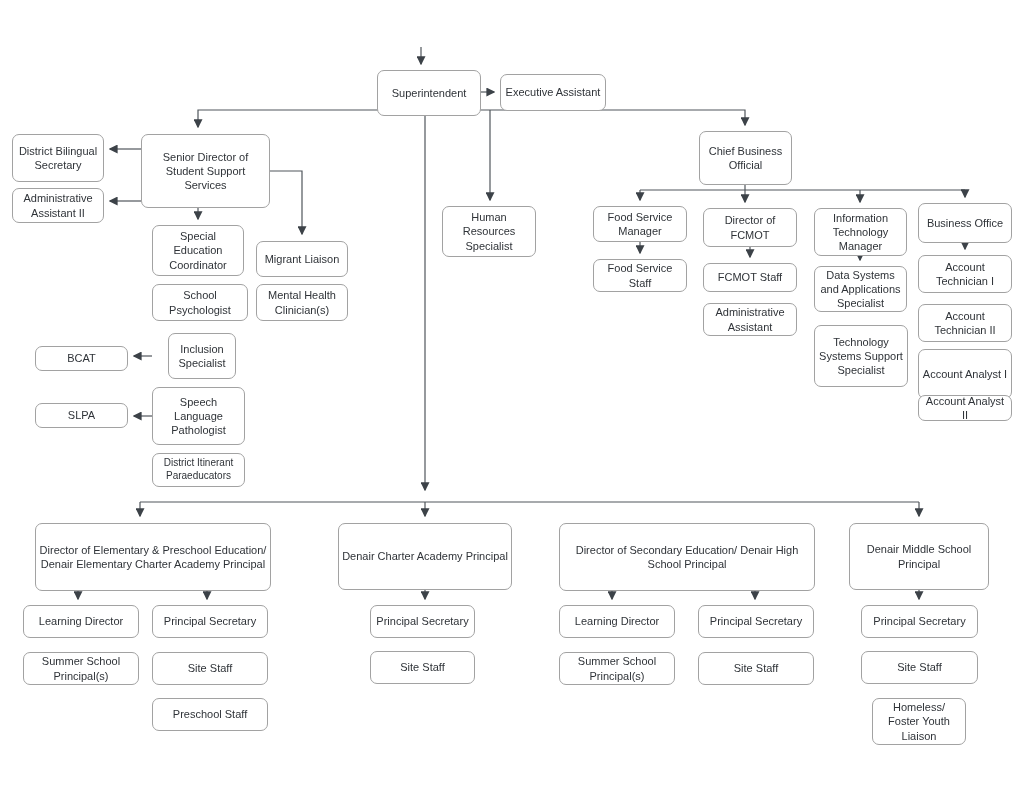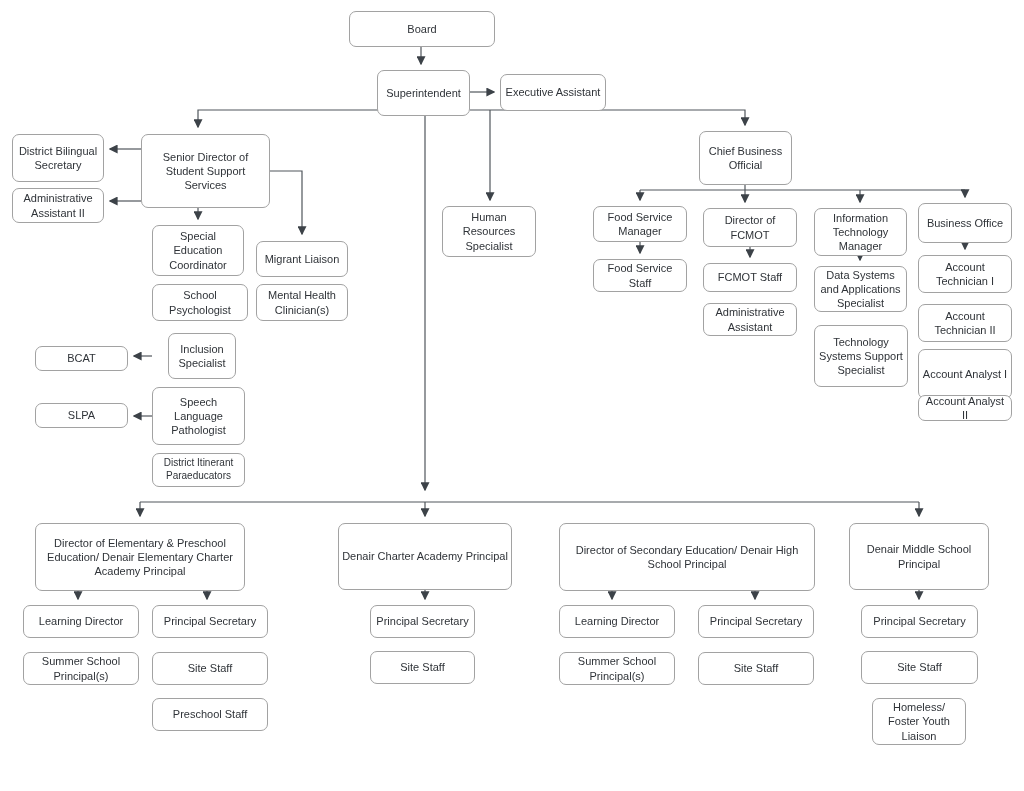--- a/index.html
+++ b/index.html
@@ -80,22 +80,21 @@
 
       <path d="M78,591 V599" marker-end="url(#arrow)"></path>
       <path d="M207,591 V599" marker-end="url(#arrow)"></path>
       <path d="M425,590 V599" marker-end="url(#arrow)"></path>
       <path d="M612,591 V599" marker-end="url(#arrow)"></path>
       <path d="M755,591 V599" marker-end="url(#arrow)"></path>
       <path d="M919,590 V599" marker-end="url(#arrow)"></path>
     </g>
   </svg>
 
-  <div class="node" style="left:349px;top:11px;width:146px;height:36px">Board</div>
-  <div class="node" style="left:377px;top:70px;width:93px;height:46px">Superintendent</div>
+  <div class="node" style="left:377px;top:70px;width:104px;height:46px">Superintendent</div>
   <div class="node" style="left:500px;top:74px;width:106px;height:37px">Executive Assistant</div>
 
   <div class="node" style="left:12px;top:134px;width:92px;height:48px">District Bilingual Secretary</div>
   <div class="node" style="left:12px;top:188px;width:92px;height:35px">Administrative Assistant II</div>
   <div class="node" style="left:141px;top:134px;width:129px;height:74px">Senior Director of Student Support Services</div>
   <div class="node" style="left:152px;top:225px;width:92px;height:51px">Special Education Coordinator</div>
   <div class="node" style="left:152px;top:284px;width:96px;height:37px">School Psychologist</div>
   <div class="node" style="left:256px;top:241px;width:92px;height:36px">Migrant Liaison</div>
   <div class="node" style="left:256px;top:284px;width:92px;height:37px">Mental Health Clinician(s)</div>
   <div class="node" style="left:35px;top:346px;width:93px;height:25px">BCAT</div>
@@ -114,21 +113,21 @@
   <div class="node" style="left:703px;top:303px;width:94px;height:33px">Administrative Assistant</div>
   <div class="node" style="left:814px;top:208px;width:93px;height:48px">Information Technology Manager</div>
   <div class="node" style="left:814px;top:266px;width:93px;height:46px">Data Systems and Applications Specialist</div>
   <div class="node" style="left:814px;top:325px;width:94px;height:62px">Technology Systems Support Specialist</div>
   <div class="node" style="left:918px;top:203px;width:94px;height:40px">Business Office</div>
   <div class="node" style="left:918px;top:255px;width:94px;height:38px">Account Technician I</div>
   <div class="node" style="left:918px;top:304px;width:94px;height:38px">Account Technician II</div>
   <div class="node" style="left:918px;top:349px;width:94px;height:50px">Account Analyst I</div>
   <div class="node" style="left:918px;top:395px;width:94px;height:26px">Account Analyst II</div>
 
-  <div class="node" style="left:35px;top:523px;width:210px;height:68px">Director of Elementary &amp; Preschool Education/ Denair Elementary Charter Academy Principal</div>
+  <div class="node" style="left:35px;top:523px;width:236px;height:68px">Director of Elementary &amp; Preschool Education/ Denair Elementary Charter Academy Principal</div>
   <div class="node" style="left:23px;top:605px;width:116px;height:33px">Learning Director</div>
   <div class="node" style="left:23px;top:652px;width:116px;height:33px">Summer School Principal(s)</div>
   <div class="node" style="left:152px;top:605px;width:116px;height:33px">Principal Secretary</div>
   <div class="node" style="left:152px;top:652px;width:116px;height:33px">Site Staff</div>
   <div class="node" style="left:152px;top:698px;width:116px;height:33px">Preschool Staff</div>
 
   <div class="node" style="left:338px;top:523px;width:174px;height:67px">Denair Charter Academy Principal</div>
   <div class="node" style="left:370px;top:605px;width:105px;height:33px">Principal Secretary</div>
   <div class="node" style="left:370px;top:651px;width:105px;height:33px">Site Staff</div>
 

